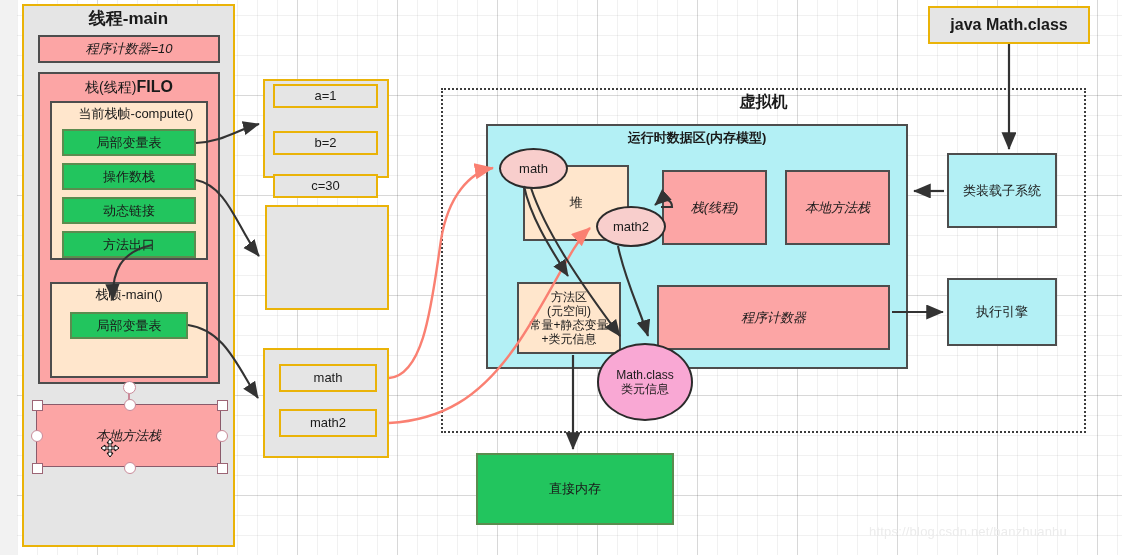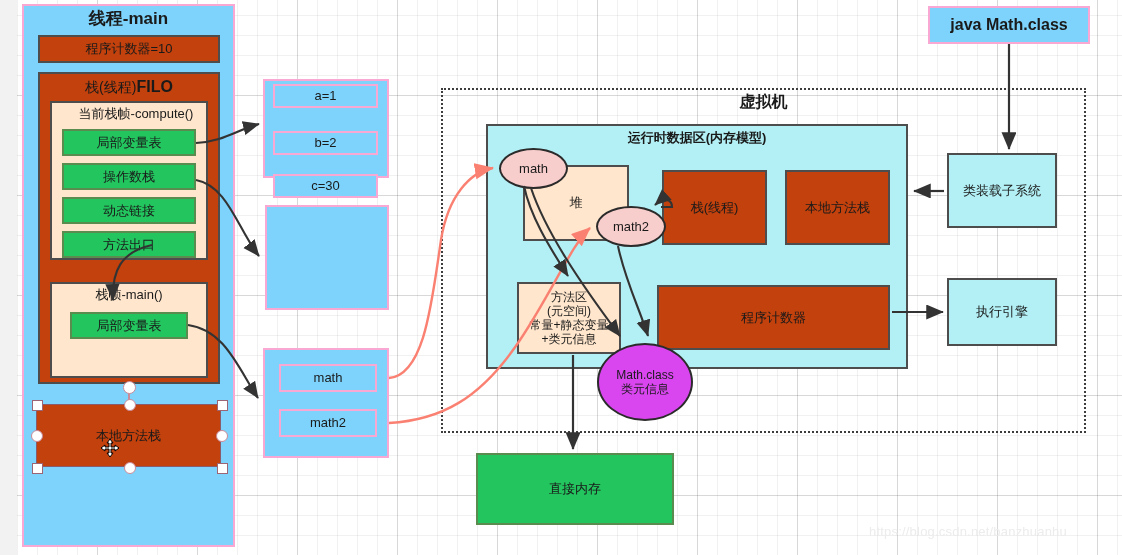--- a/index.html
+++ b/index.html
@@ -28,27 +28,27 @@
   }
   .node{
     position:absolute;
     box-sizing:border-box;
     display:flex;align-items:center;justify-content:center;
     text-align:center;
     color:#1a1a1a;
     line-height:1.18;
     white-space:pre-line;
   }
-  .bx{border:2px solid #f9a8d4;background:#7dd3fc;}
-  .purple{background:#c2410c;border:2px solid #4d4d4d;}
+  .bx{border:2px solid #eab308;background:#e5e5e5;}
+  .purple{background:#fca5a5;border:2px solid #4d4d4d;font-style:italic;}
   .green{background:#22c55e;border:2px solid #5b8c4f;}
   .orange{background:#ffe6cc;border:2px solid #4d4d4d;}
   .cyan{background:#b3f0f5;border:2px solid #4d4d4d;}
   .pinkell{background:#f8cecc;border:2px solid #2b2b2b;border-radius:50%;}
-  .whiteell{background:#d946ef;border:2px solid #2b2b2b;border-radius:50%;}
+  .whiteell{background:#f9a8d4;border:2px solid #2b2b2b;border-radius:50%;}
   .vmbox{
     position:absolute;box-sizing:border-box;
     border:2px dotted #3d3d3d;background:transparent;
   }
   svg.arrows{position:absolute;left:0;top:0;width:1122px;height:555px;pointer-events:none;}
   .wm{
     position:absolute;color:#ececec;font-size:13px;letter-spacing:.2px;
     font-family:"Liberation Sans",sans-serif;
     text-align:right;
   }

